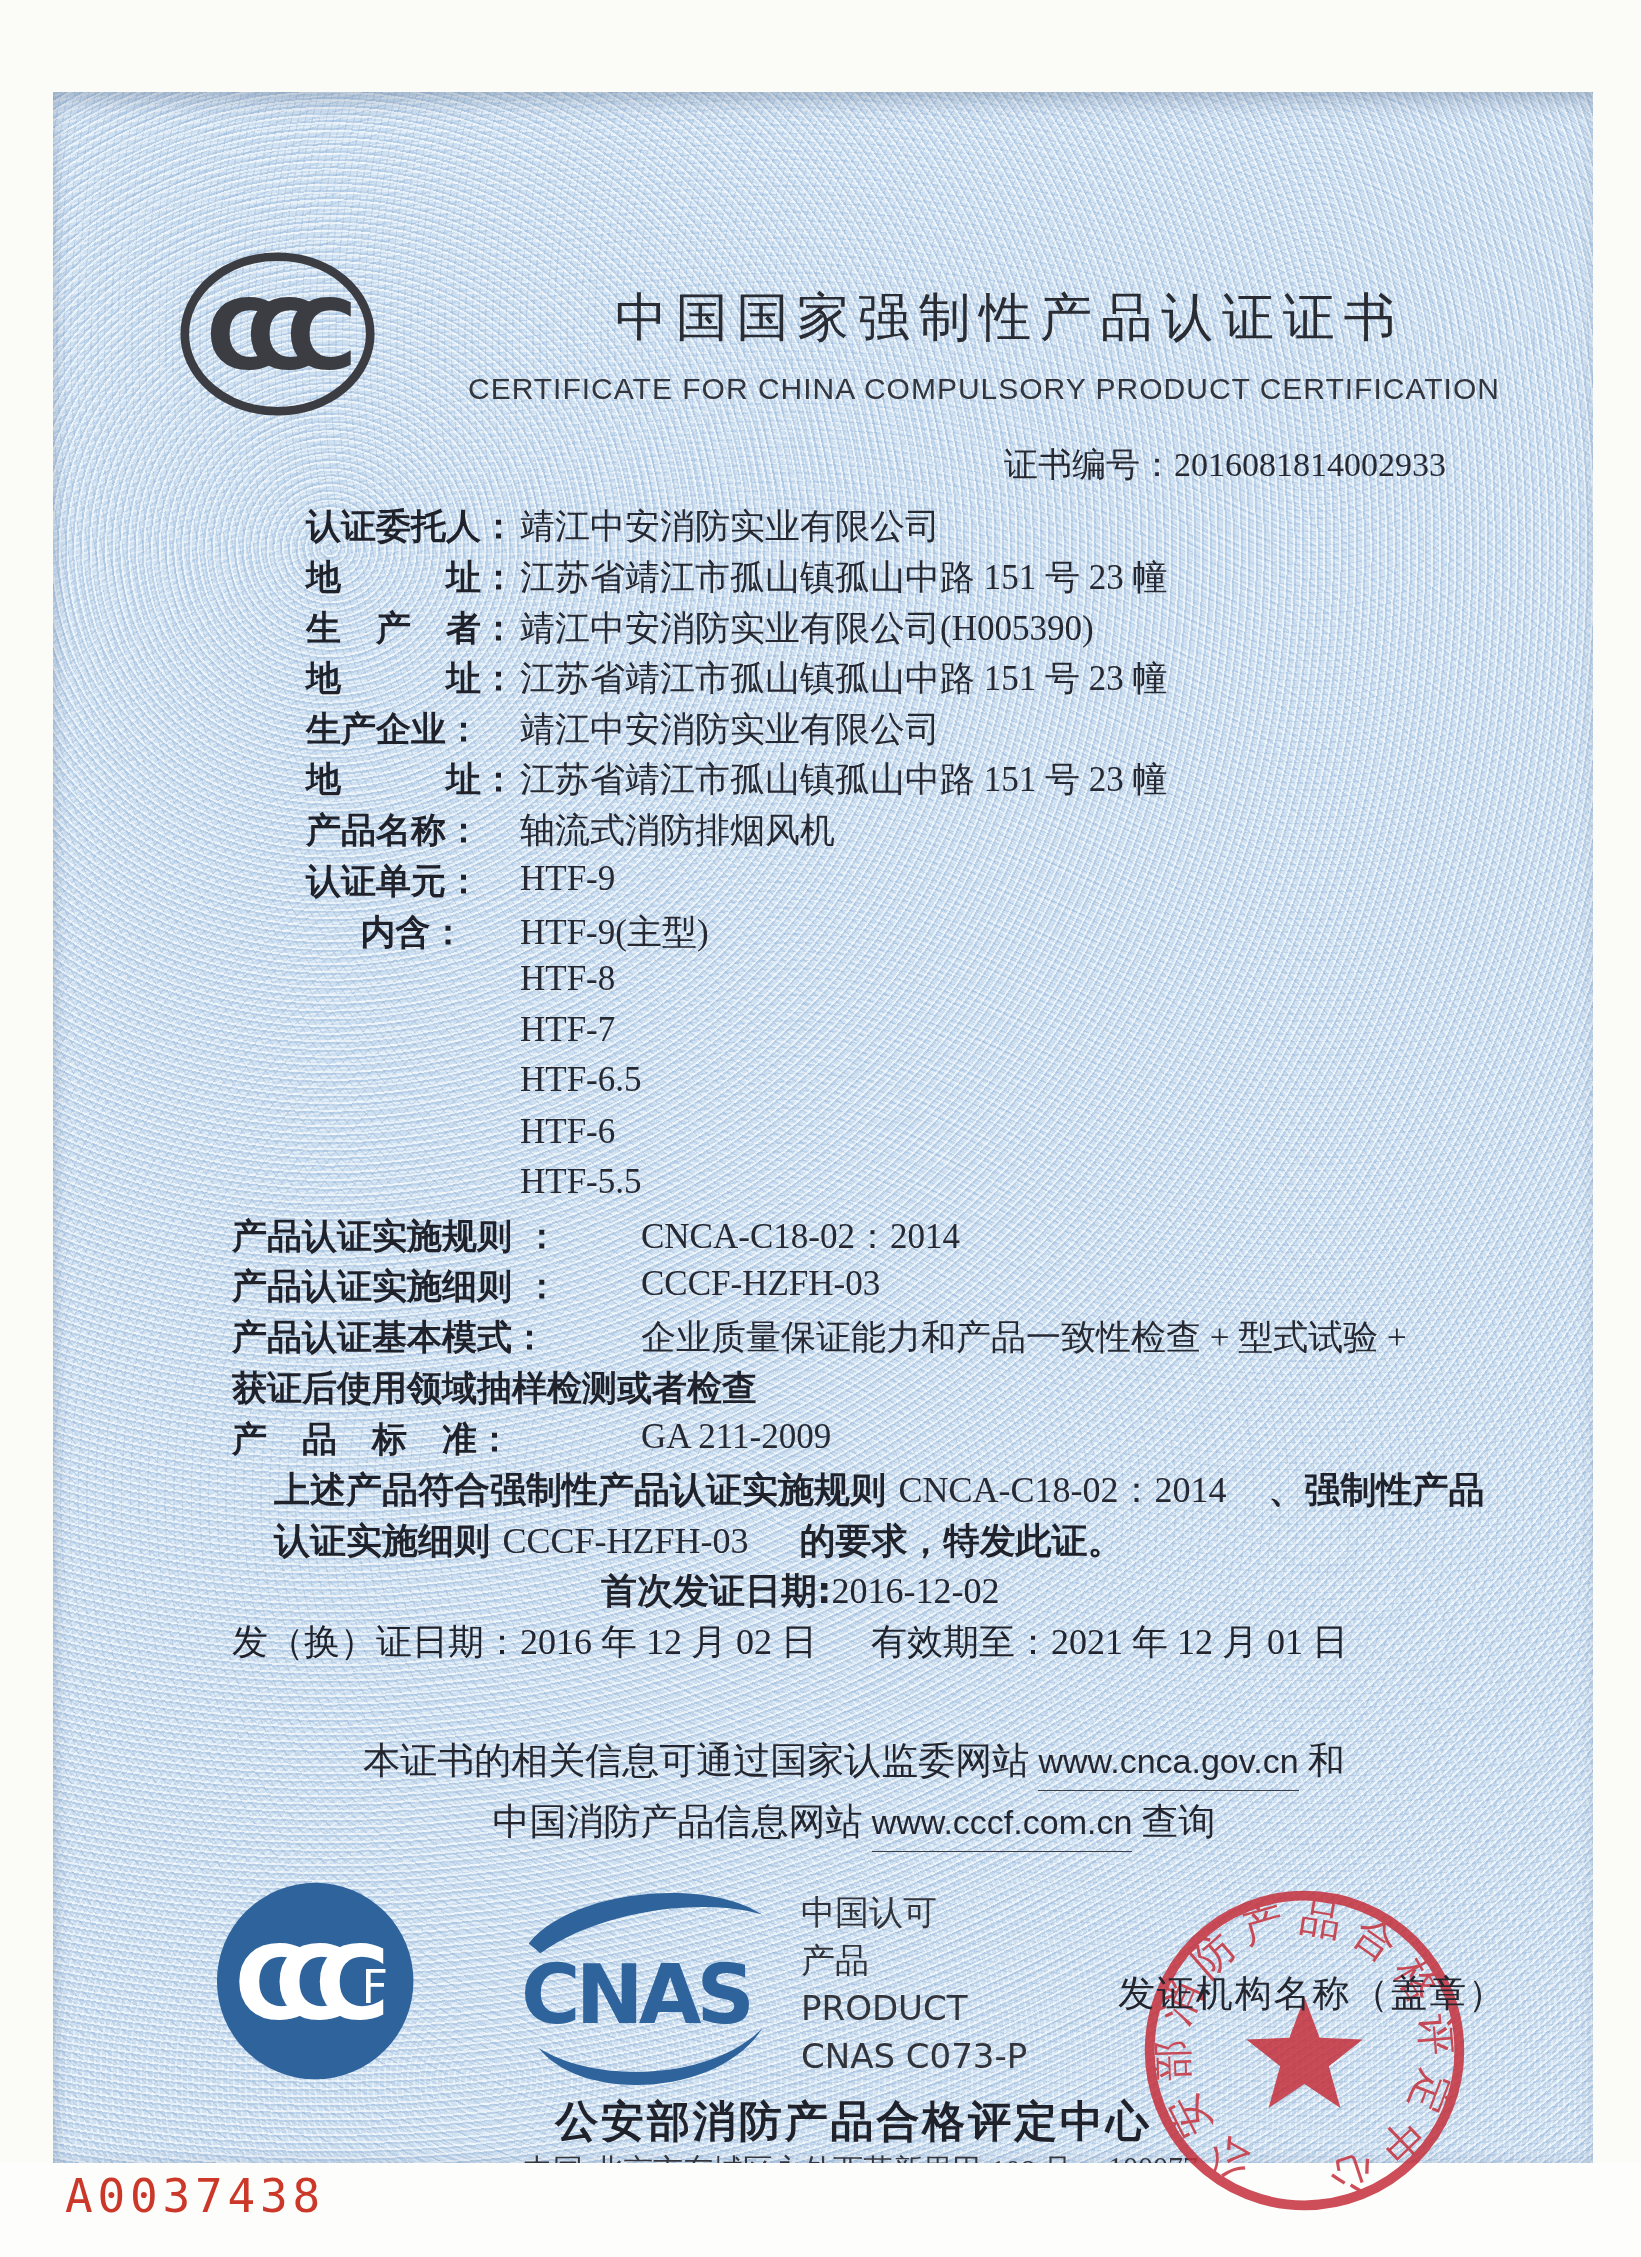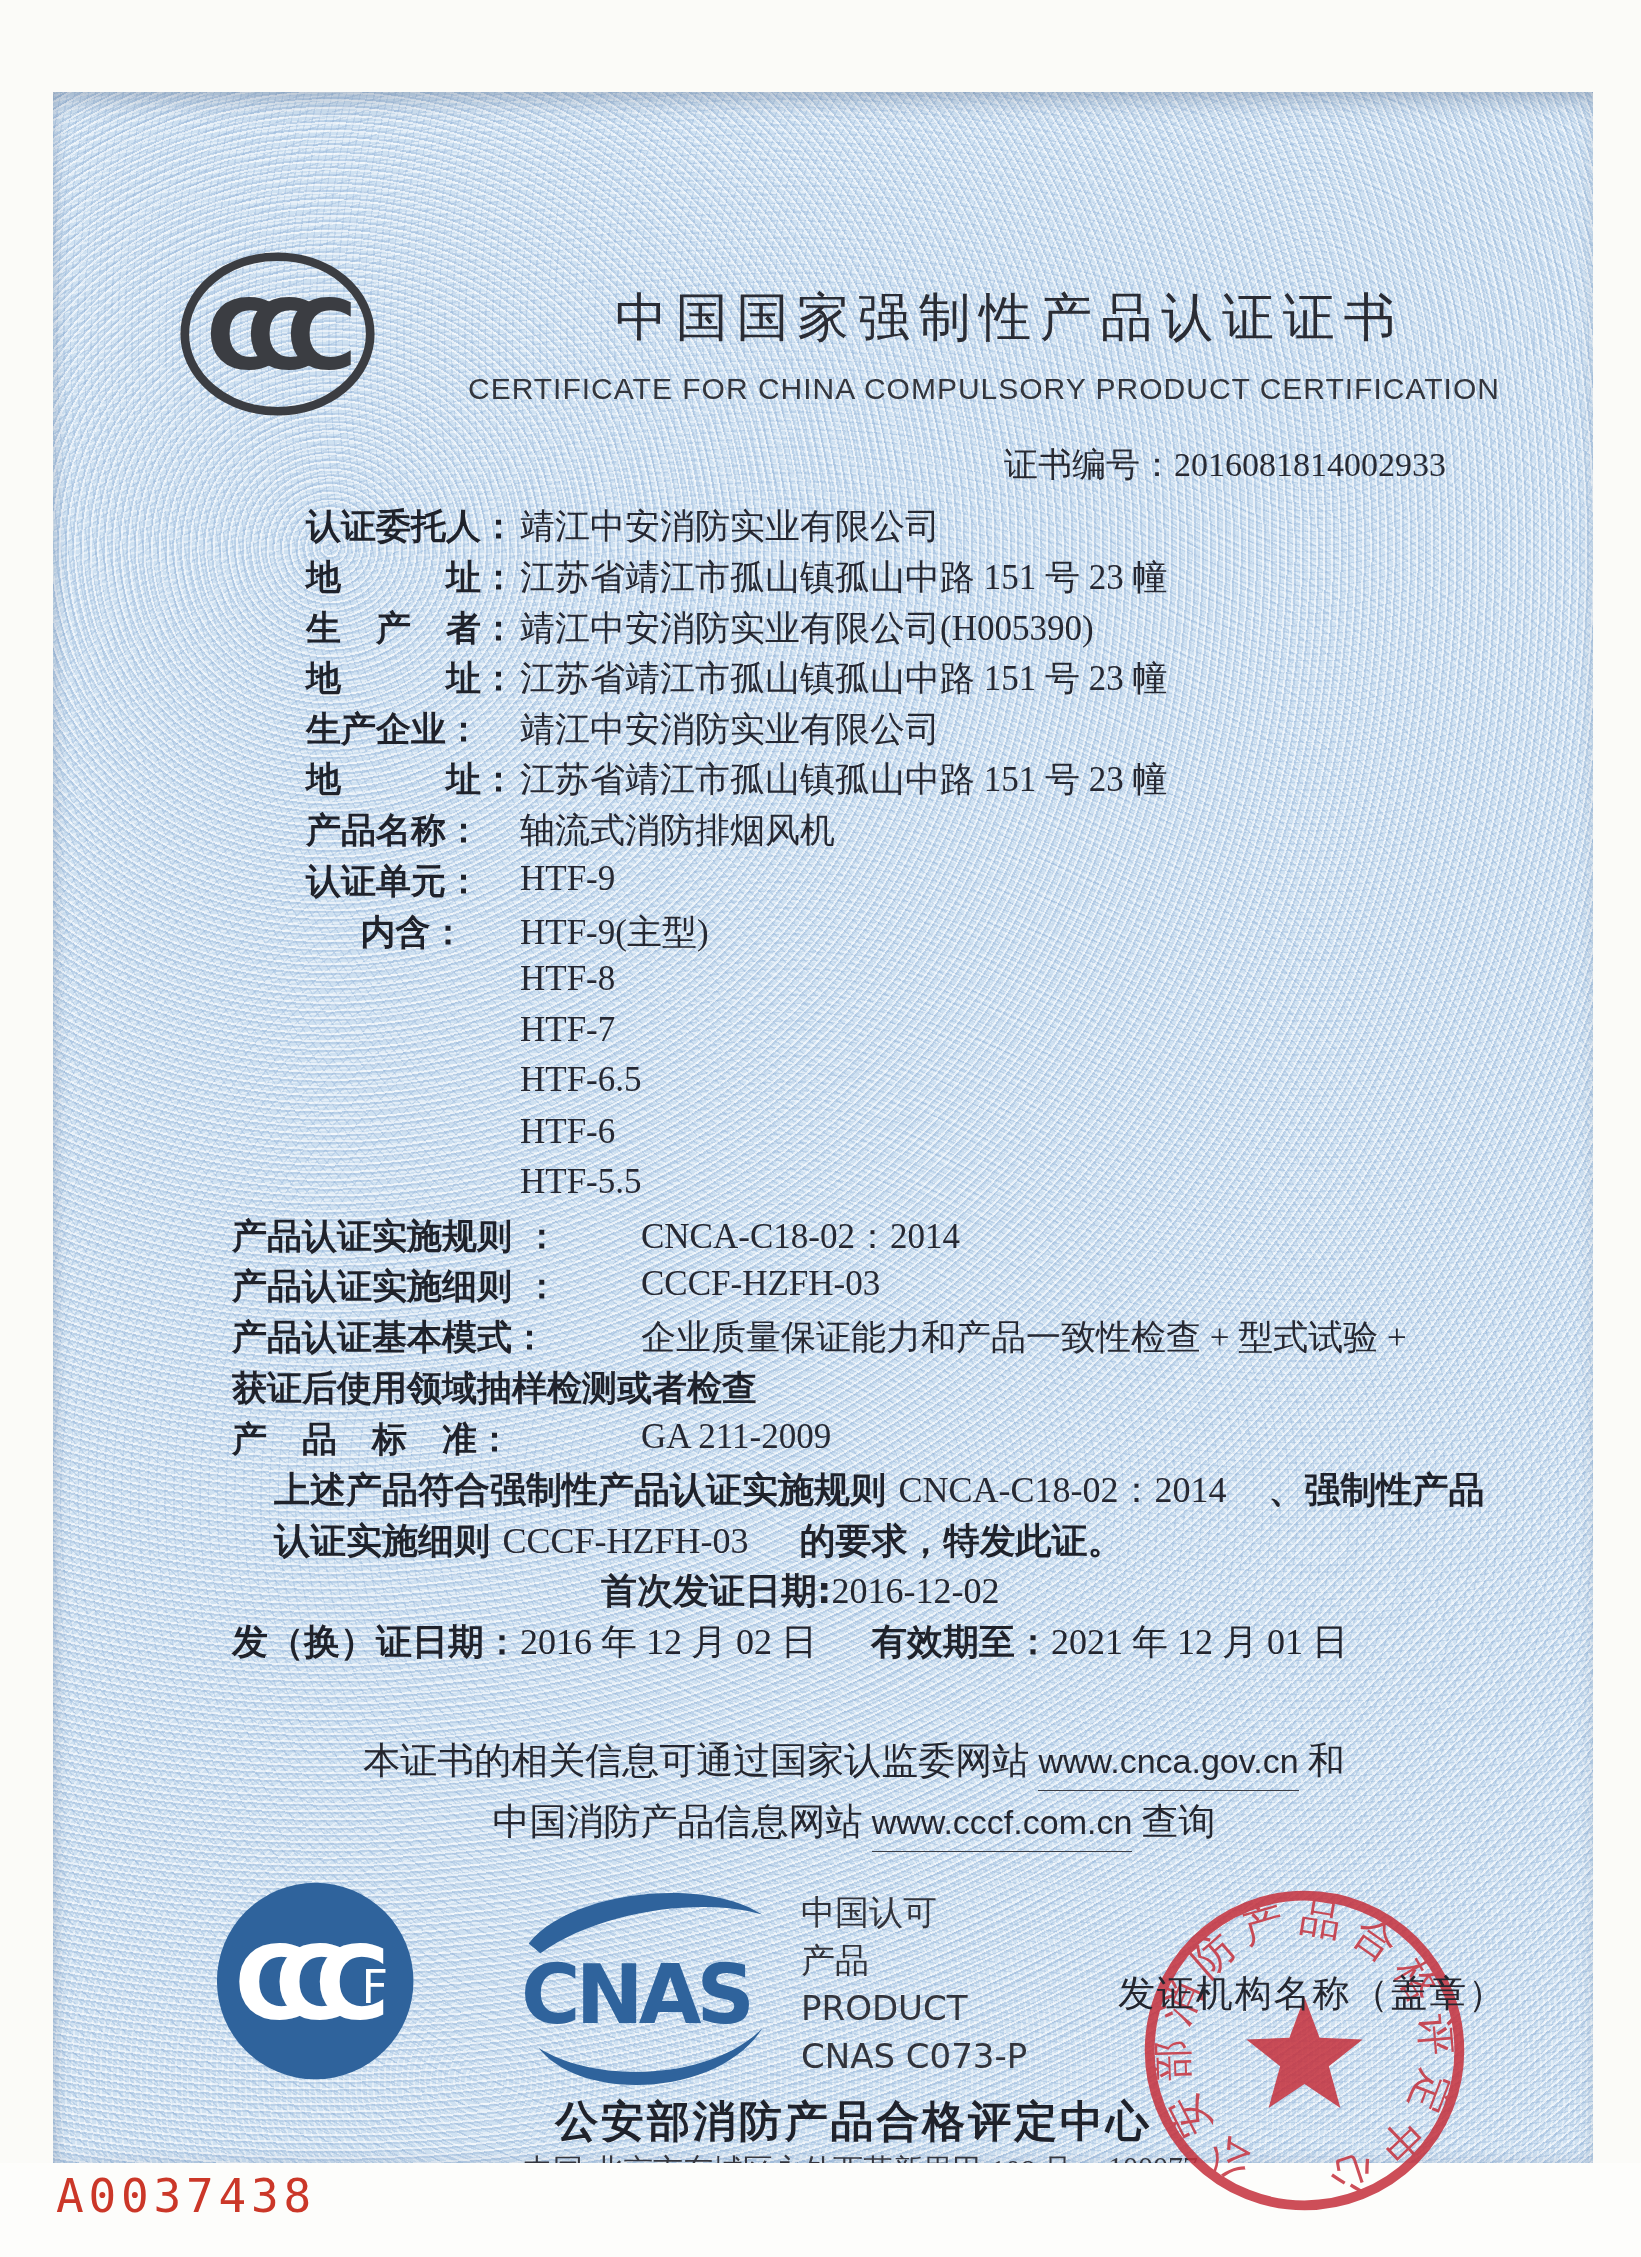--- a/index.html
+++ b/index.html
@@ -41,37 +41,37 @@
   .rrow .lab{display:inline-block;width:409px;font-weight:bold;color:#1f222b;vertical-align:top;}
   .rrow .val{font-family:"Liberation Serif","DejaVu Serif",serif;color:#262832;}
   .cont-line{left:179px;font-size:35px;color:#1f222b;font-weight:bold;white-space:nowrap;}
   .comp{left:179px;width:1274px;font-size:36px;white-space:nowrap;color:#1f222b;}
   .comp .b{font-weight:bold;margin-left:42px;}
   .comp .r{font-family:"Liberation Serif","DejaVu Serif",serif;font-weight:normal;color:#262832;}
   .first-issue{left:548px;font-size:36px;white-space:nowrap;}
   .first-issue .lab{font-weight:bold;color:#1f222b;}
   .first-issue .val{font-family:"Liberation Serif","DejaVu Serif",serif;}
   .issue-row{left:179px;font-size:36px;white-space:nowrap;}
-  .issue-row .lab{font-weight:bold;color:#1f222b;margin-top:15px;}
+  .issue-row .lab{font-weight:normal;color:#1f222b;margin-top:15px;}
   .issue-row .val{font-family:"Liberation Serif","DejaVu Serif",serif;margin-right:54px;}
   .notice{left:154px;width:1294px;text-align:center;font-size:37px;
     font-family:"Liberation Serif","DejaVu Serif",serif;color:#24262f;white-space:nowrap;}
   .notice .link{font-family:"Liberation Sans","DejaVu Sans",sans-serif;font-size:34px;
     border-bottom:1.9px solid #3a3d46;padding-bottom:10px;}
   .cnas-block{left:748px;top:1796px;font-size:34px;line-height:48px;color:#32343c;}
   .stamp-caption{left:1065px;top:1877px;font-size:37px;letter-spacing:1.9px;
     font-family:"Liberation Serif","DejaVu Serif",serif;color:#24262f;z-index:5;white-space:nowrap;}
   .issuer-heading{left:0px;top:2001px;width:1601px;text-align:center;font-size:43px;font-weight:bold;
     letter-spacing:2.9px;font-family:"Liberation Serif","DejaVu Serif",serif;color:#1f222b;}
   .addr{left:470px;top:2058px;font-size:30px;font-family:"Liberation Serif","DejaVu Serif",serif;color:#34363e;white-space:nowrap;}
   .postcode{left:1055px;top:2058px;font-size:30px;font-family:"Liberation Serif","DejaVu Serif",serif;color:#34363e;}
   .website{left:0px;top:2111px;width:1603px;text-align:center;font-size:31px;
     font-family:"Liberation Serif","DejaVu Serif",serif;color:#2e3039;}
   .white-band{left:0;top:2163px;width:1641px;height:95px;background:#fdfdfb;}
-  .serial{left:56px;top:2169px;font-size:46px;letter-spacing:4.8px;color:#cb3728;
+  .serial{left:65px;top:2169px;font-size:46px;letter-spacing:4.8px;color:#cb3728;
     font-family:"DejaVu Sans Mono","Liberation Mono",monospace;text-align:right;}
   .stamp-svg{left:1074px;top:1781px;z-index:4;opacity:.85;}
   .ccc-svg{left:124px;top:157px;}
   .cccf-svg{left:154px;top:1786px;}
   .cnas-svg{left:460px;top:1784px;}
 </style>
 </head>
 <body>
 
 <div class="cert">

